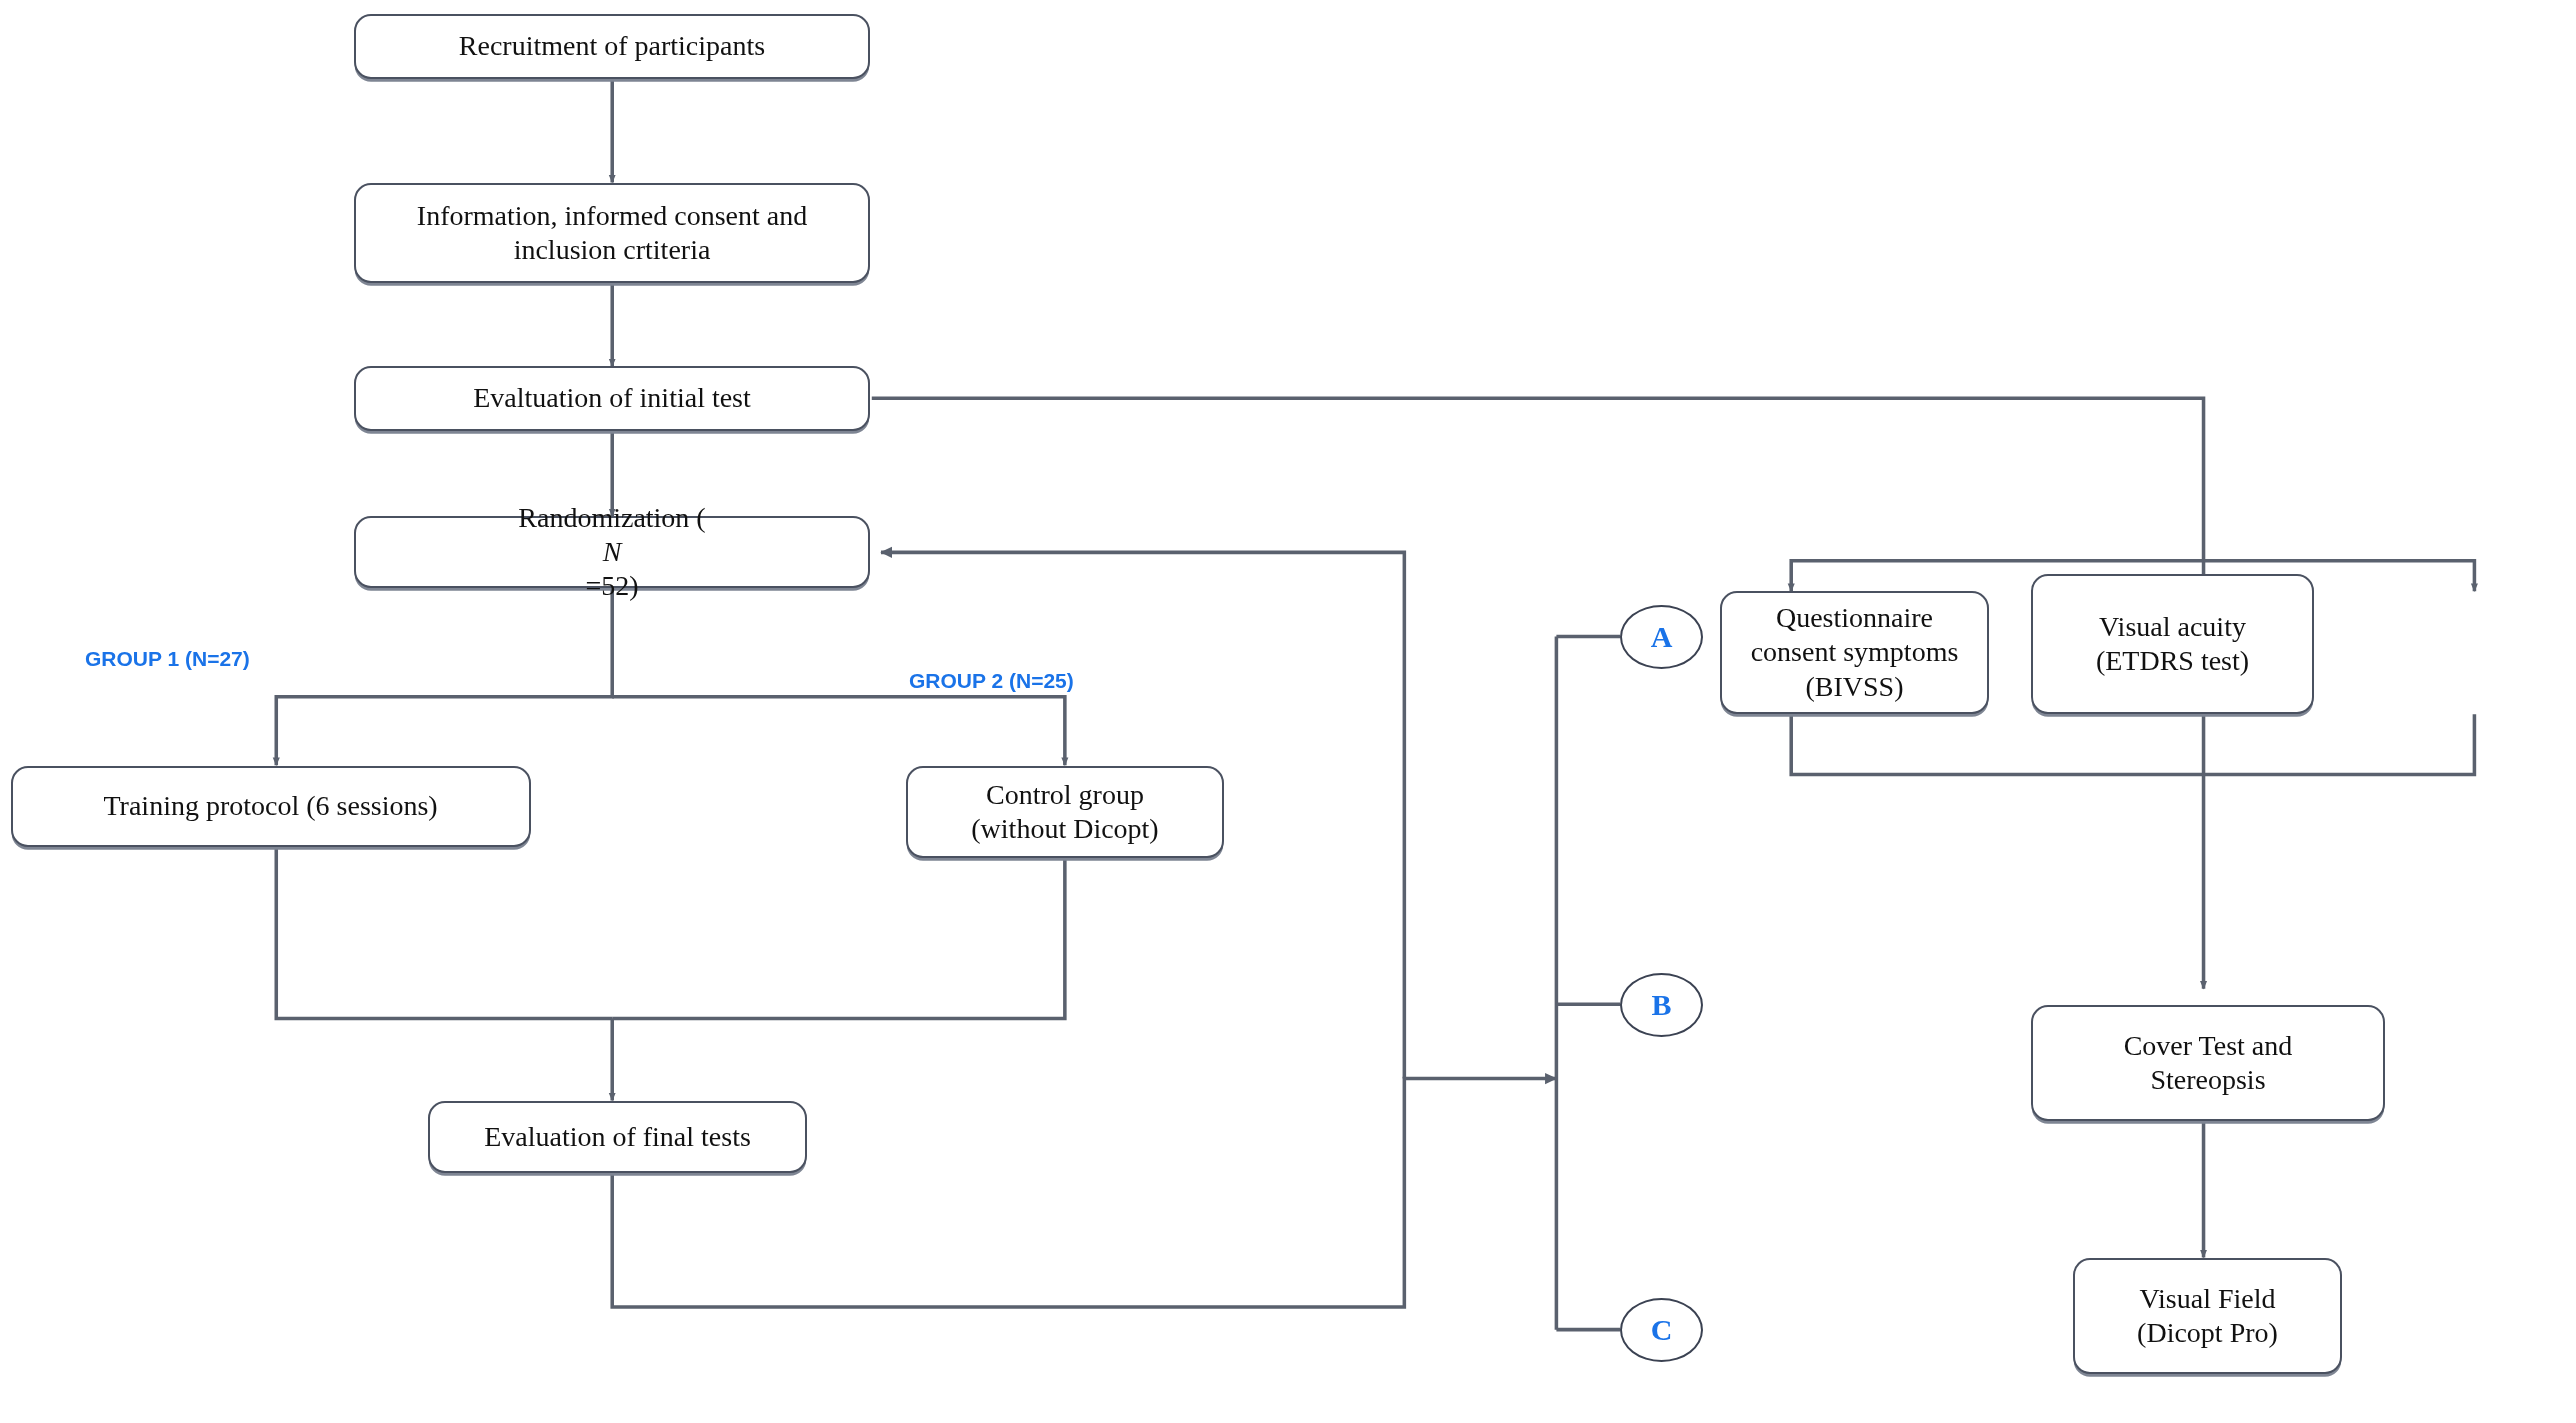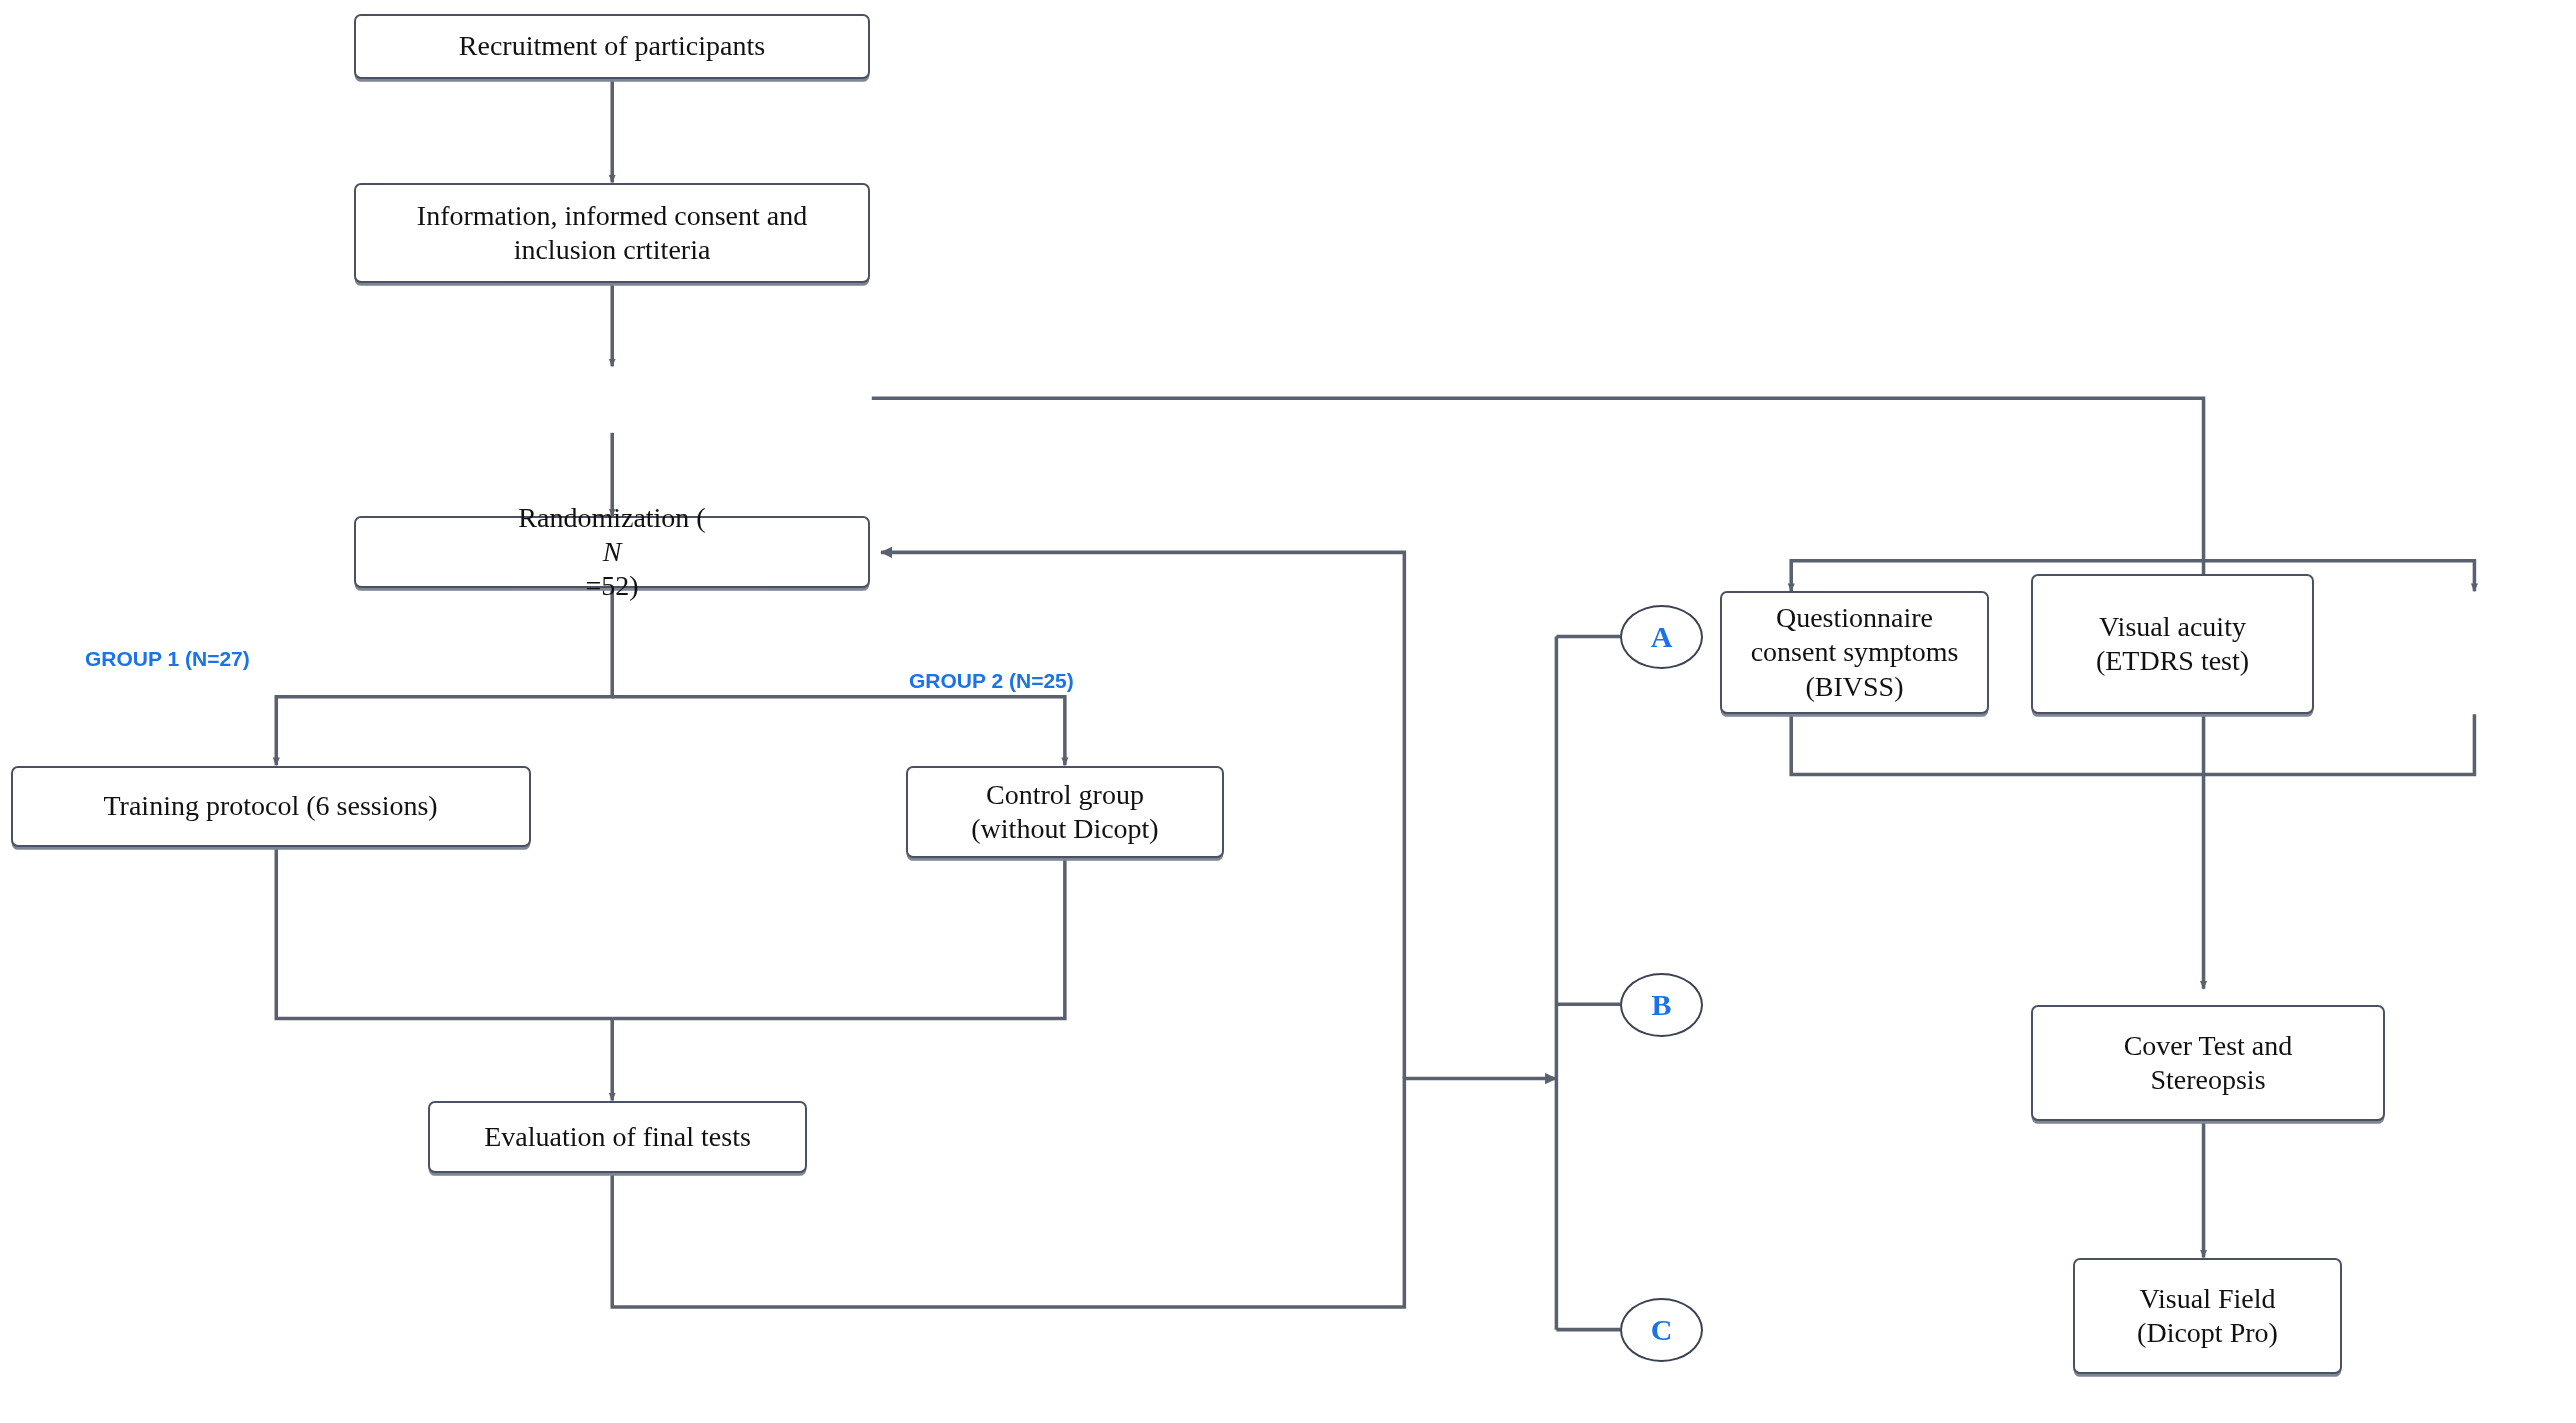--- a/index.html
+++ b/index.html
@@ -4,21 +4,21 @@
 <style>
   html,body{margin:0;padding:0;background:#ffffff;}
   body{font-family:"Liberation Serif",serif;}
   #stage{position:relative;width:2576px;height:1423px;background:#ffffff;overflow:hidden;}
   svg#wires{position:absolute;left:0;top:0;width:2576px;height:1423px;}
   .node{
     position:absolute;
     box-sizing:border-box;
     background:#ffffff;
     border:2.1px solid #4a5160;
-    border-radius:7px;
+    border-radius:17px;
     display:flex;
     align-items:center;
     justify-content:center;
     text-align:center;
     color:#111111;
     font-family:"Liberation Serif",serif;
     font-size:28px;
     line-height:1.22;
     padding:15px 10px;
     box-shadow:0 3.5px 0 -0.7px #7e8593;
@@ -98,20 +98,23 @@
 
   <div class="node" style="left:354px;top:14px;width:516px;height:65px;">
     <span>Recruitment of participants</span>
   </div>
 
   <div class="node" style="left:354px;top:183px;width:516px;height:100px;flex-direction:column;">
     <span>Information, informed consent and</span>
     <span>inclusion crtiteria</span>
   </div>
 
+  <div class="node" style="left:354px;top:366px;width:516px;height:65px;">
+    <span>Evaltuation of initial test</span>
+  </div>
 
   <div class="node" style="left:354px;top:516px;width:516px;height:72px;">
     <span><span>Randomization (</span><i>N</i><span>=52)</span></span>
   </div>
 
   <div class="node" style="left:10.6px;top:766px;width:520px;height:81px;">
     <span>Training protocol (6 sessions)</span>
   </div>
 
   <div class="node" style="left:906px;top:766px;width:318px;height:92px;flex-direction:column;">

